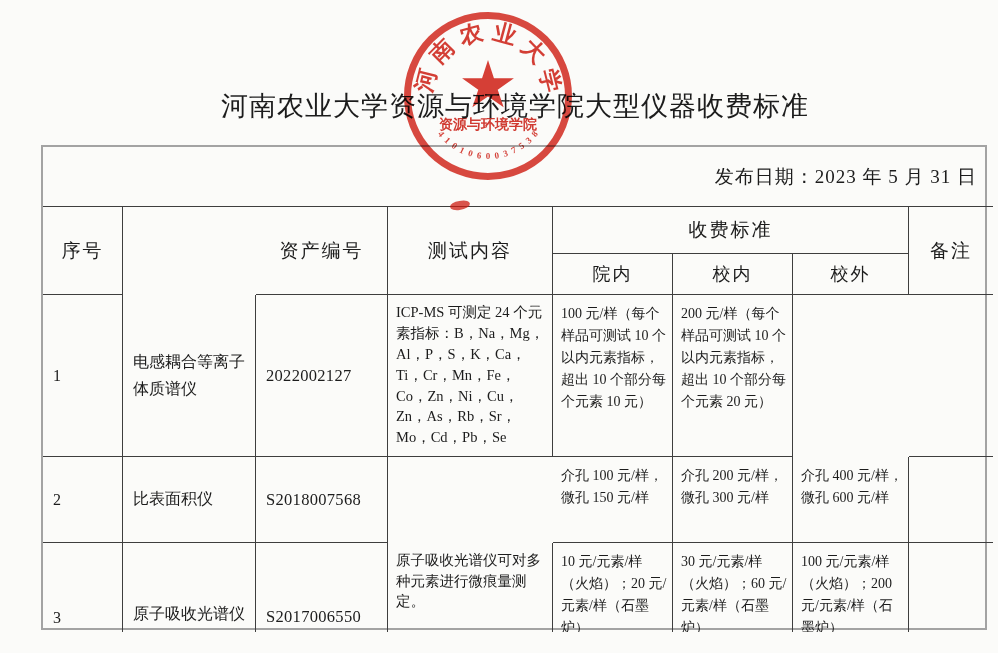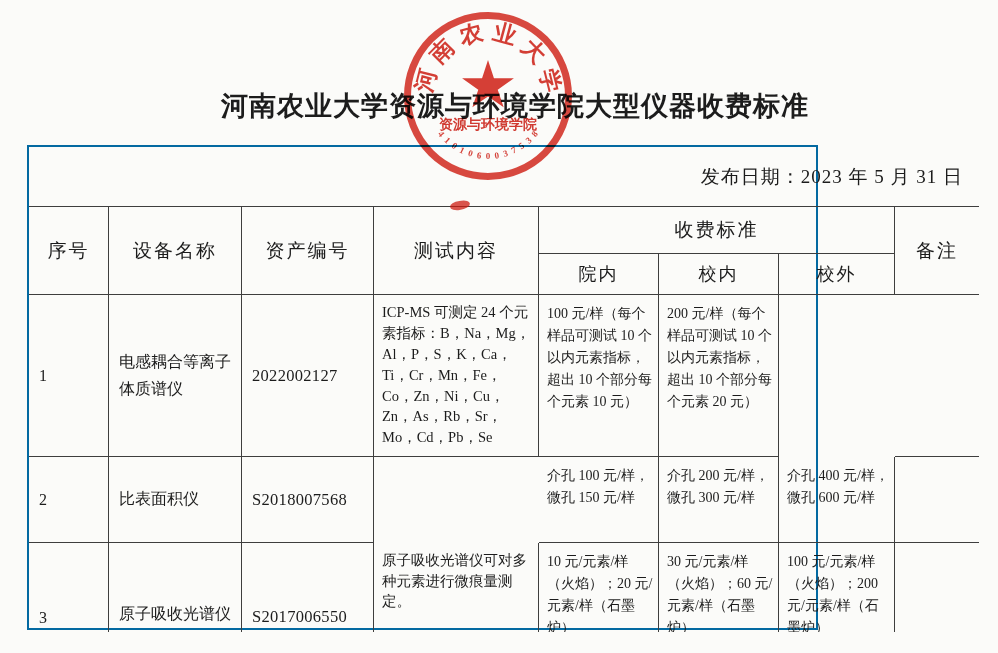--- a/index.html
+++ b/index.html
@@ -6,21 +6,21 @@
   html,body { background:#e8e8e8; }
   .page {
     position:relative; width:998px; height:653px;
     background:#fbfbf9; overflow:hidden;
     font-family:"Liberation Serif","DejaVu Serif",serif;
     color:#1c1c1c; margin:0 auto;
   }
   .title {
     position:absolute; top:88px; left:0; width:100%;
     text-align:center; font-size:27px; letter-spacing:1px;
-    padding-left:32px; font-weight:700; z-index:1;
+    padding-left:32px; font-weight:400; z-index:1;
   }
   
   .seal { position:absolute; left:404px; top:12px; width:168px; height:168px;
           z-index:5; mix-blend-mode:multiply; opacity:.93; }
   .seal-ring { position:absolute; inset:0; border:7px solid rgba(211,32,21,.88);
                border-radius:50%; }
   .seal-star {
     position:absolute; left:57px; top:48px; width:54px; height:52px;
     background:rgba(211,32,21,.92);
     clip-path:polygon(50% 0%,61% 35%,98% 35%,68% 57%,79% 91%,50% 70%,21% 91%,32% 57%,2% 35%,39% 35%);
@@ -40,25 +40,25 @@
     color:rgba(208,30,20,.9); font-weight:bold; font-size:9px;
     transform-origin:center;
   }
   .ink-smudge {
     position:absolute; left:450px; top:201px; width:20px; height:9px;
     background:rgba(205,28,18,.75); border-radius:50% 40% 55% 45%;
     transform:rotate(-8deg); z-index:4;
   }
   
   .fee-table {
-    position:absolute; left:27px; top:145px; width:791px; height:485px;
+    position:absolute; left:41px; top:145px; width:946px; height:485px;
     display:grid;
     grid-template-columns:80px 133px 132px 165px 120px 120px 116px 84px;
     grid-template-rows:60px 47px 41px 162px 86px 89px;
-    border:2px solid #0369a1;
+    border:2px solid #a3a3a3;
     z-index:2;
   }
   .cell { border-right:1.5px solid #3e3e3e; border-bottom:1.5px solid #3e3e3e;
           display:flex; overflow:hidden; }
   .cell.no-r { border-right:none; }
   .cell.no-b { border-bottom:none; }
   .c-center { align-items:center; justify-content:center; text-align:center; }
   .c-vcenter { align-items:center; }
   .c-bottom { align-items:flex-end; }
   .hdr { font-size:19px; letter-spacing:2px; }
@@ -123,21 +123,20 @@
         <span class="serial-char" style="transform: translate(-50%, -50%) rotate(129deg) translateY(-60px) rotate(180deg);">8</span>
       </div>
   </div>
   <div class="ink-smudge"></div>
 
   <div class="fee-table">
 
     <div class="cell date-cell no-r">发布日期：2023 年 5 月 31 日</div>
 
     <div class="cell h-index c-center hdr">序号</div>
-    <div class="cell h-device c-center hdr">设备名称</div>
     <div class="cell h-asset c-center hdr">资产编号</div>
     <div class="cell h-content c-center hdr">测试内容</div>
     <div class="cell h-feegrp c-center hdr">收费标准</div>
     <div class="cell h-remark c-center hdr no-r">备注</div>
     <div class="cell h-inner c-center subhdr">院内</div>
     <div class="cell h-campus c-center subhdr">校内</div>
     <div class="cell h-extern c-center subhdr">校外</div>
 
     <div class="cell r4 col1 c-vcenter idx-cell">1</div>
     <div class="cell r4 col2 c-vcenter dev-cell">电感耦合等离子体质谱仪</div>

